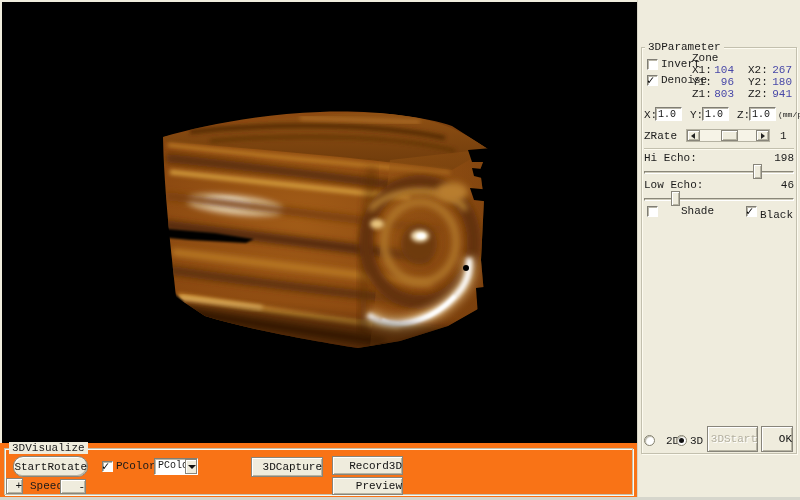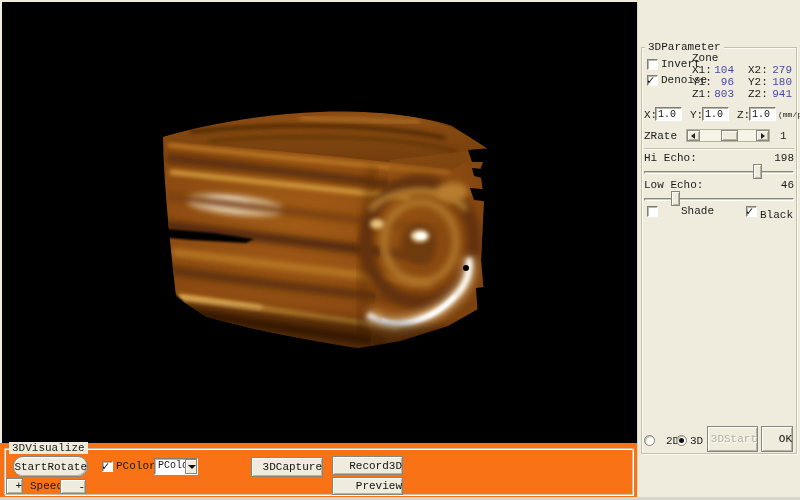--- a/index.html
+++ b/index.html
@@ -159,21 +159,21 @@
 
       <span class="cb" style="left:5px; top:11px;"></span>
       <span class="lbl" style="left:19px; top:10px;">Invert</span>
       <span class="cb checked" style="left:5px; top:27px;"></span>
       <span class="lbl" style="left:19px; top:26px;">Denoise</span>
 
       <span class="lbl" style="left:50px; top:4px;">Zone</span>
       <span class="lbl" style="left:50px; top:16px;">X1:</span>
       <span class="lbl blue num" style="left:68px; top:16px; width:24px;">104</span>
       <span class="lbl" style="left:106px; top:16px;">X2:</span>
-      <span class="lbl blue num" style="left:126px; top:16px; width:24px;">279</span>
+      <span class="lbl blue num" style="left:126px; top:16px; width:24px;">267</span>
       <span class="lbl" style="left:50px; top:28px;">Y1:</span>
       <span class="lbl blue num" style="left:68px; top:28px; width:24px;">96</span>
       <span class="lbl" style="left:106px; top:28px;">Y2:</span>
       <span class="lbl blue num" style="left:126px; top:28px; width:24px;">180</span>
       <span class="lbl" style="left:50px; top:40px;">Z1:</span>
       <span class="lbl blue num" style="left:68px; top:40px; width:24px;">803</span>
       <span class="lbl" style="left:106px; top:40px;">Z2:</span>
       <span class="lbl blue num" style="left:126px; top:40px; width:24px;">941</span>
 
       <span class="lbl" style="left:2px; top:61px;">X:</span>

